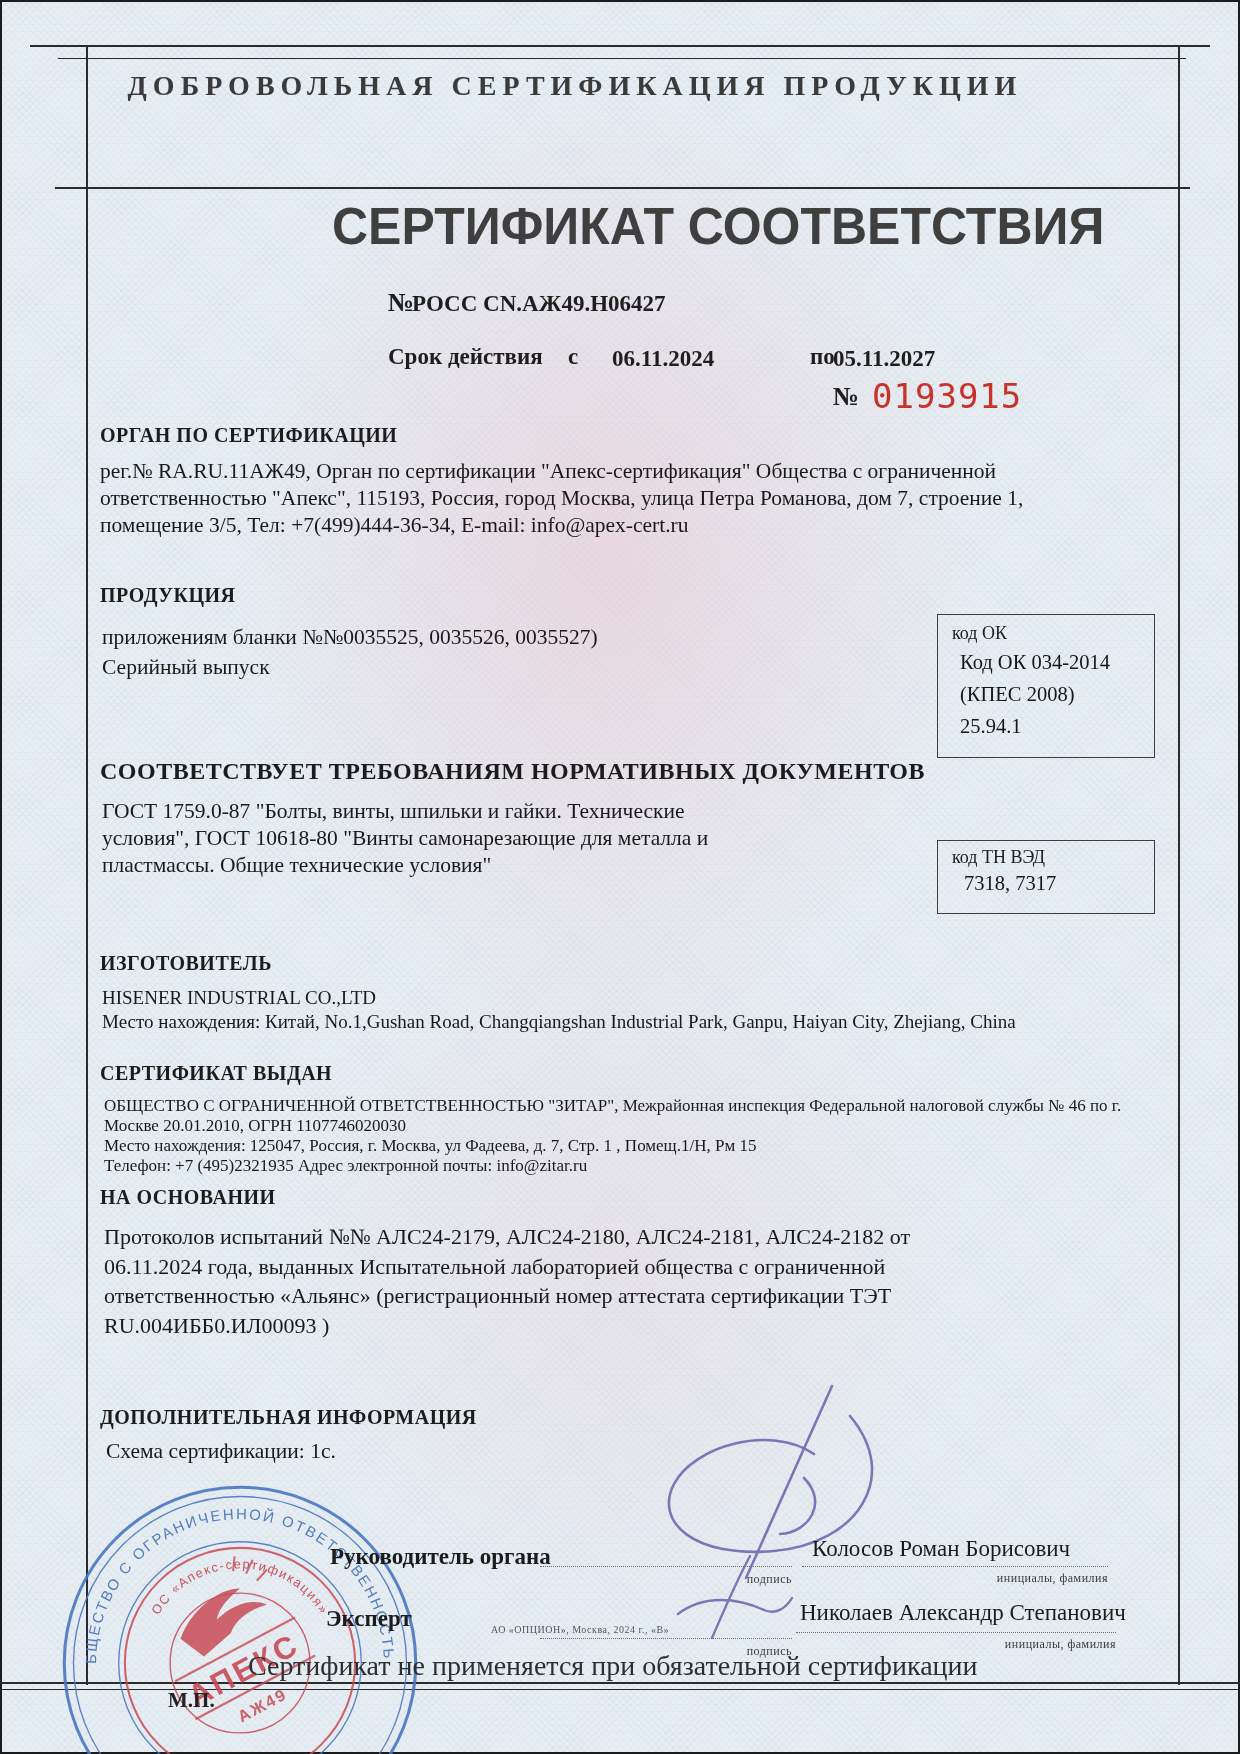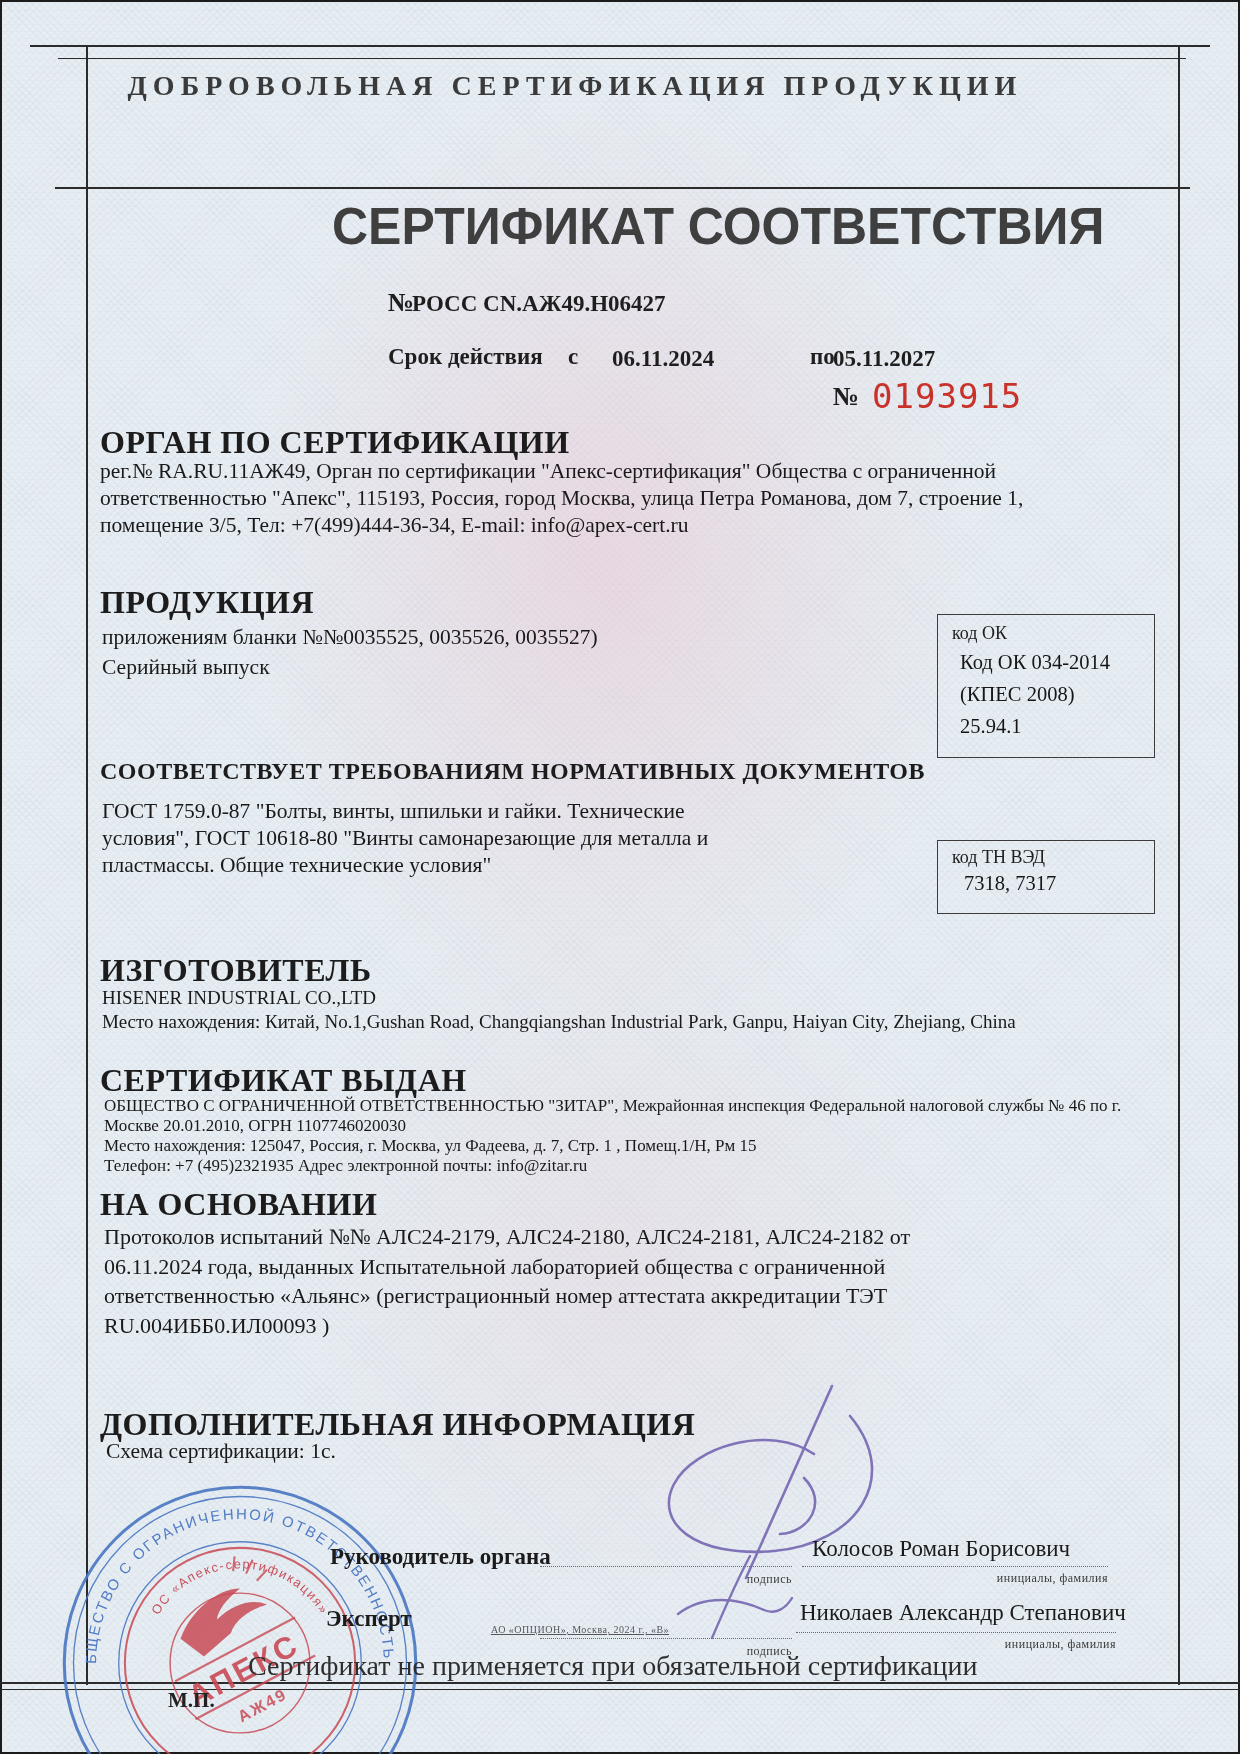--- a/index.html
+++ b/index.html
@@ -28,21 +28,21 @@
   .doc-title{
     font-family:"Liberation Sans", sans-serif;font-weight:bold;
     font-size:50px;color:#3f3f3f;letter-spacing:0px;white-space:nowrap;
     transform:scaleY(1.04);transform-origin:left top;
   }
   .certno{font-weight:bold;font-size:23px;color:#1e1e1e;white-space:nowrap;}
   .red-num{
     font-family:"DejaVu Sans Mono", monospace;
     font-size:34px;letter-spacing:1px;color:#c9322b;white-space:nowrap;
   }
-  .h1{font-weight:bold;font-size:32px;letter-spacing:0.5px;color:#1c1c1c;white-space:nowrap;}
+  .h1{font-weight:bold;font-size:20px;letter-spacing:0.5px;color:#1c1c1c;white-space:nowrap;}
   .body21 div{font-size:21.5px;line-height:27px;color:#191919;white-space:nowrap;}
   .body-prod div{font-size:21.5px;line-height:30px;color:#191919;white-space:nowrap;}
   .body17 div{font-size:17px;line-height:20px;color:#191919;white-space:nowrap;}
   .body19 div{font-size:19px;line-height:24px;color:#191919;white-space:nowrap;}
   .body22 div{font-size:22px;line-height:29.5px;color:#191919;white-space:nowrap;}
   .codebox{
     border:1.5px solid #3c3c3c;background:rgba(255,255,255,0.0);
   }
   .codebox .lbl{font-size:18px;color:#202020;}
   .codebox .val{font-size:20.5px;color:#161616;line-height:32px;}
@@ -126,21 +126,21 @@
     <div>ОБЩЕСТВО С ОГРАНИЧЕННОЙ ОТВЕТСТВЕННОСТЬЮ "ЗИТАР", Межрайонная инспекция Федеральной налоговой службы № 46 по г.</div>
     <div>Москве 20.01.2010, ОГРН 1107746020030</div>
     <div>Место нахождения: 125047, Россия, г. Москва, ул Фадеева, д. 7, Стр. 1 , Помещ.1/Н, Рм 15</div>
     <div>Телефон: +7 (495)2321935 Адрес электронной почты: info@zitar.ru</div>
   </div>
 
   <div class="abs h1" style="left:100px;top:1186px;">НА ОСНОВАНИИ</div>
   <div class="abs body22" style="left:104px;top:1222px;">
     <div>Протоколов испытаний №№ АЛС24-2179, АЛС24-2180, АЛС24-2181, АЛС24-2182 от</div>
     <div>06.11.2024 года, выданных Испытательной лабораторией общества с ограниченной</div>
-    <div>ответственностью «Альянс» (регистрационный номер аттестата аккредитации ТЭТ</div>
+    <div>ответственностью «Альянс» (регистрационный номер аттестата сертификации ТЭТ</div>
     <div>RU.004ИББ0.ИЛ00093 )</div>
   </div>
 
   <div class="abs h1" style="left:100px;top:1406px;">ДОПОЛНИТЕЛЬНАЯ ИНФОРМАЦИЯ</div>
   <div class="abs body21" style="left:106px;top:1438px;">
     <div>Схема сертификации: 1с.</div>
   </div>
 
   <svg class="abs" style="left:55px;top:1478px;" width="370" height="370" viewBox="0 0 360 360">
     <g fill="none" stroke="#4a76c2" opacity="0.9">
@@ -206,15 +206,15 @@
 
   <div class="abs sig-label" style="left:326px;top:1606px;">Эксперт</div>
   <div class="dotline" style="left:540px;top:1638px;width:252px;"></div>
   <div class="abs sig-caption" style="left:540px;top:1644px;width:252px;">подпись</div>
   <div class="abs sig-name" style="left:800px;top:1600px;">Николаев Александр Степанович</div>
   <div class="dotline" style="left:796px;top:1632px;width:320px;"></div>
   <div class="abs sig-caption" style="left:796px;top:1637px;width:320px;">инициалы, фамилия</div>
 
   <div class="abs footer-note" style="left:248px;top:1650px;">Сертификат не применяется при обязательной сертификации</div>
 
-  <div class="abs print-note" style="left:300px;top:1624px;width:560px;text-decoration:underline;">АО «ОПЦИОН», Москва, 2024 г., «В»</div>
+  <div class="abs print-note" style="left:300px;top:1624px;width:560px;">АО «ОПЦИОН», Москва, 2024 г., «В»</div>
 
 </div>
 
 </body></html>

